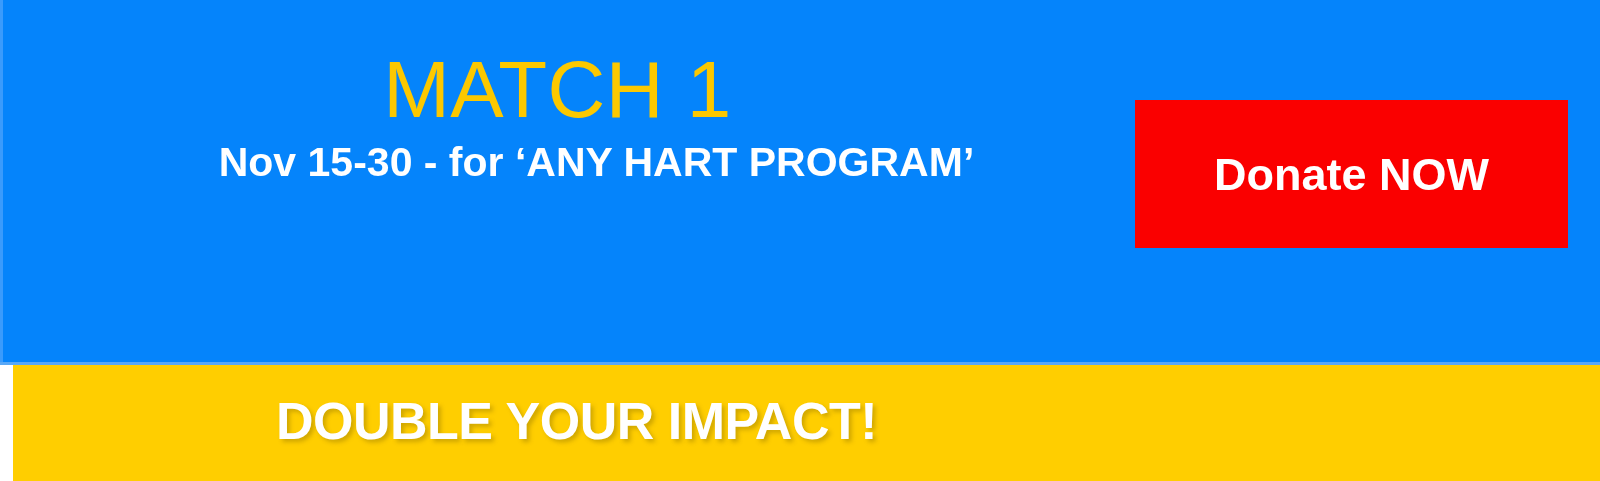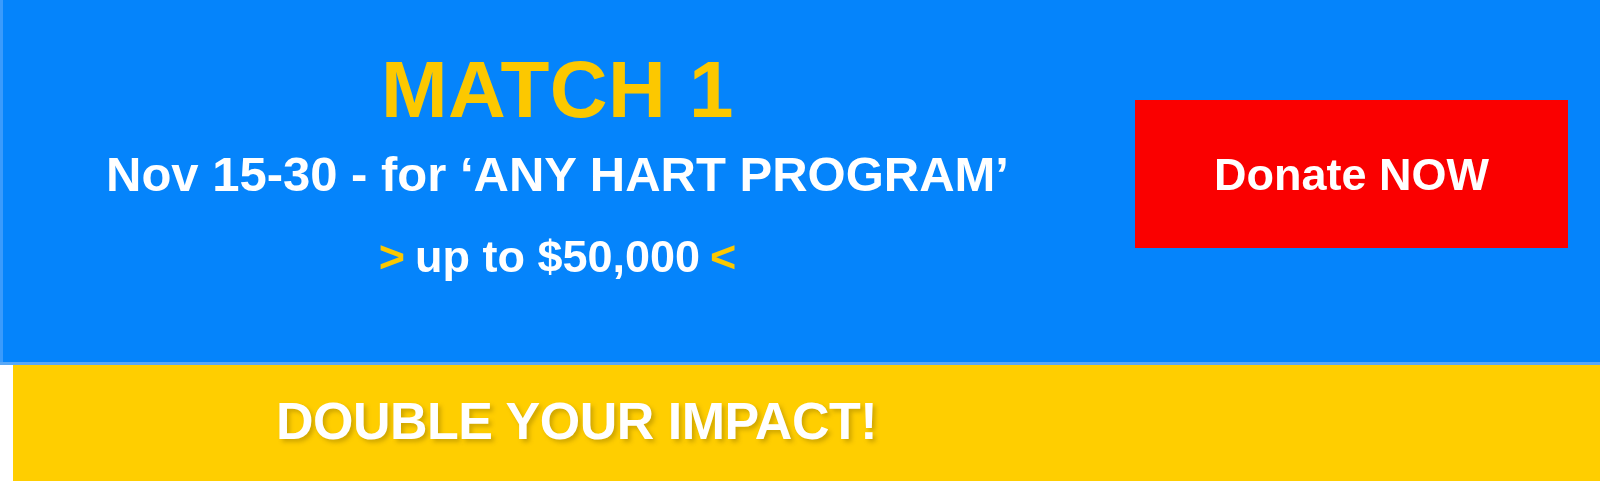--- a/index.html
+++ b/index.html
@@ -58,37 +58,38 @@
     text-align: center;
   }
 
   .match-title {
     position: absolute;
     left: 0;
     top: 44px;
     width: 1115px;
     font-size: 80px;
     line-height: 92px;
-    font-weight: 700;
+    font-weight: 400;
     color: #fcc800;
     letter-spacing: 0.5px;
     white-space: nowrap;
   }
 
   .date-line {
     position: absolute;
     left: 0;
-    top: 144px;
+    top: 132px;
     width: 1115px;
-    font-size: 49px;
+    font-size: 41px;
     line-height: 60px;
     font-weight: 700;
     color: #ffffff;
     letter-spacing: 0px;
     white-space: nowrap;
+    padding-left: 39px;
   }
 
   .amount-line {
     position: absolute;
     left: 0;
     top: 228px;
     width: 1115px;
     font-size: 45px;
     line-height: 58px;
     font-weight: 700;
@@ -159,23 +160,20 @@
   <div class="blue-panel">
 
     <div class="left-edge-stripe"></div>
 
     <div class="headline-block">
 
       <div class="match-title">MATCH 1</div>
 
       <div class="date-line">Nov 15-30 - for ‘ANY HART PROGRAM’</div>
 
-      <div class="amount-line">
-        <span class="arrow left">&gt;</span><span>up to $50,000</span><span class="arrow right">&lt;</span>
-      </div>
 
     </div>
 
     <div class="donate-button">
       <span class="donate-button-label">Donate NOW</span>
     </div>
 
     <div class="bottom-edge-stripe"></div>
   </div>
 

